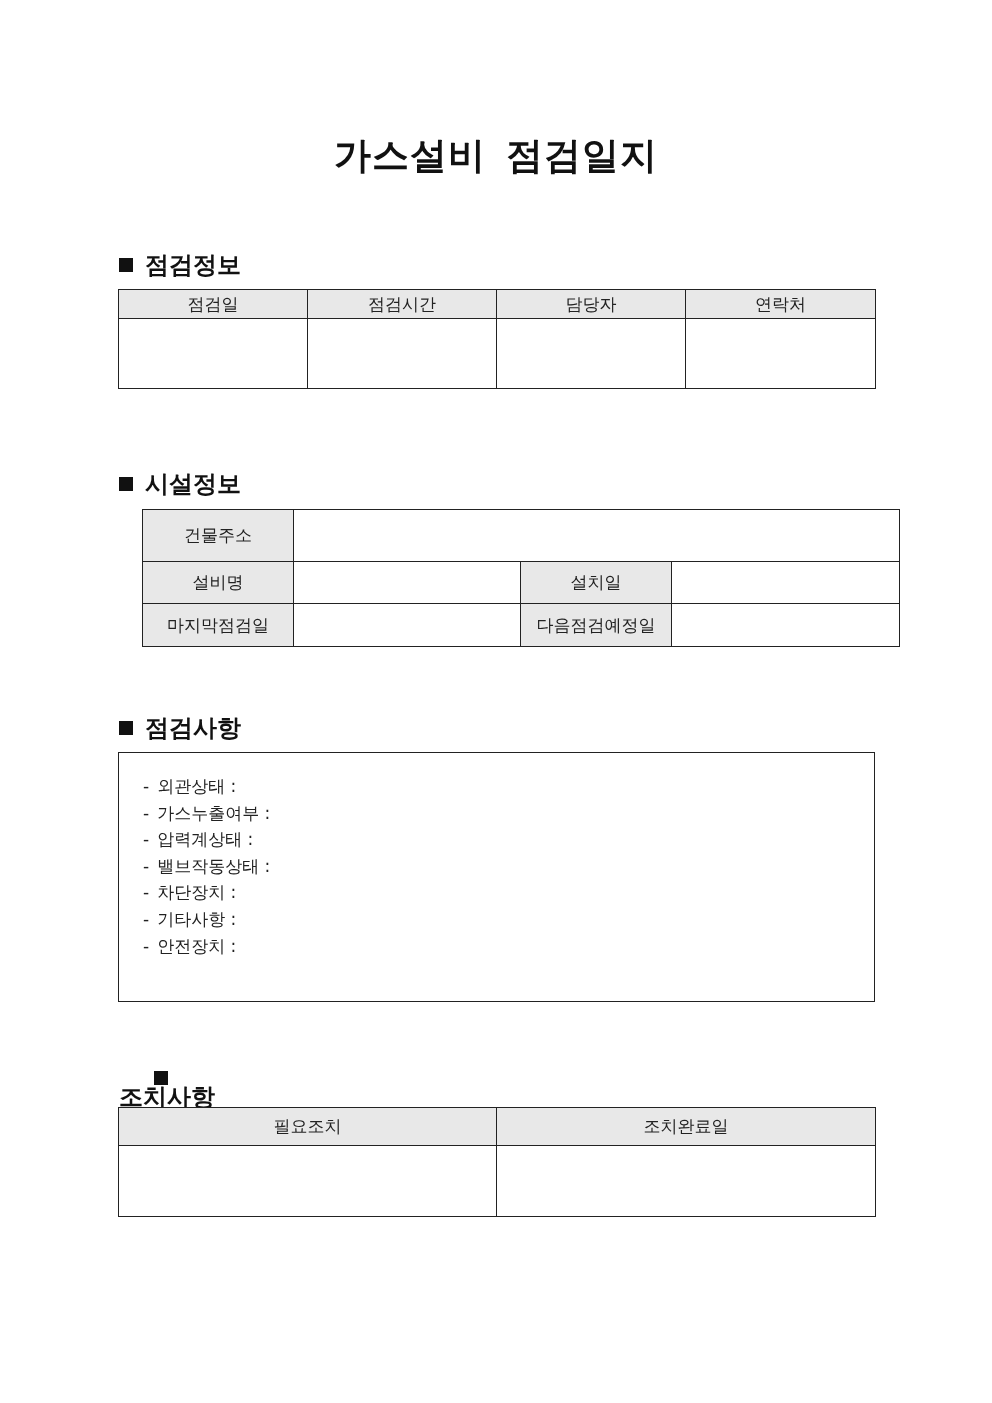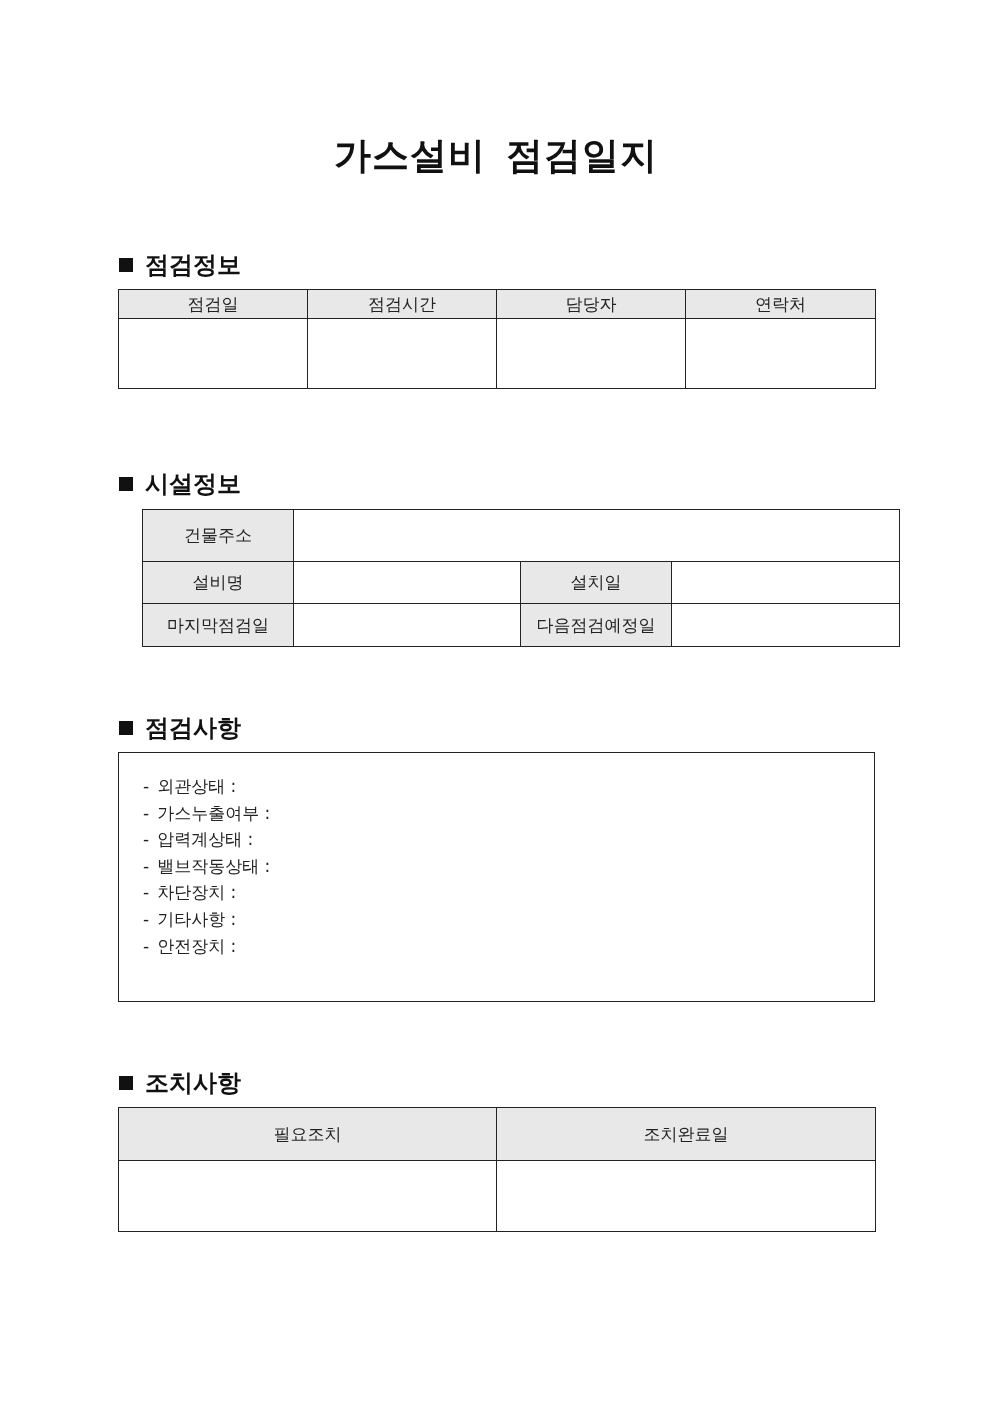--- a/index.html
+++ b/index.html
@@ -162,31 +162,31 @@
       <li><span class="dash">-</span><span>외관상태</span> <span>:</span> <span></span></li>
       <li><span class="dash">-</span><span>가스누출여부</span> <span>:</span> <span></span></li>
       <li><span class="dash">-</span><span>압력계상태</span> <span>:</span> <span></span></li>
       <li><span class="dash">-</span><span>밸브작동상태</span> <span>:</span> <span></span></li>
       <li><span class="dash">-</span><span>차단장치</span> <span>:</span> <span></span></li>
       <li><span class="dash">-</span><span>기타사항</span> <span>:</span> <span></span></li>
       <li><span class="dash">-</span><span>안전장치</span> <span>:</span> <span></span></li>
     </ul>
   </div>
 
-  <div class="section-heading" style="top:1071px;">
+  <div class="section-heading" style="top:1071px;flex-direction:column;">
     <span class="square"></span>
     <span>조치사항</span>
   </div>
   <table class="grid" style="top:1107px;">
     <colgroup>
       <col style="width:378px">
         <col style="width:379px">
     </colgroup>
     <tbody>
-        <tr style="height:53px;">
+        <tr style="height:38px;">
       <th>필요조치</th>
       <th>조치완료일</th>
     </tr>
     <tr style="height:71px;">
       <td class="value"></td>
       <td class="value"></td>
     </tr>
   </tbody>
     </table>
 

